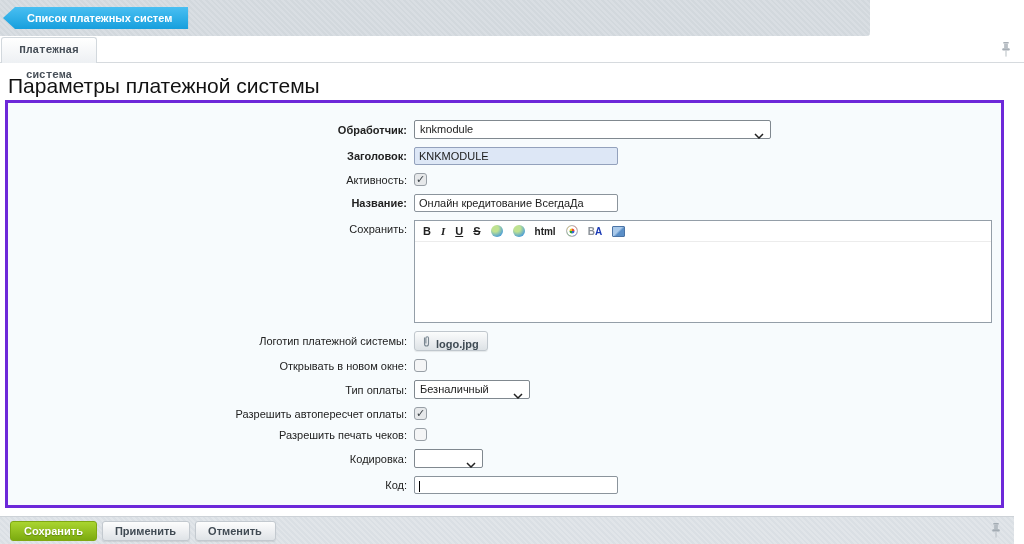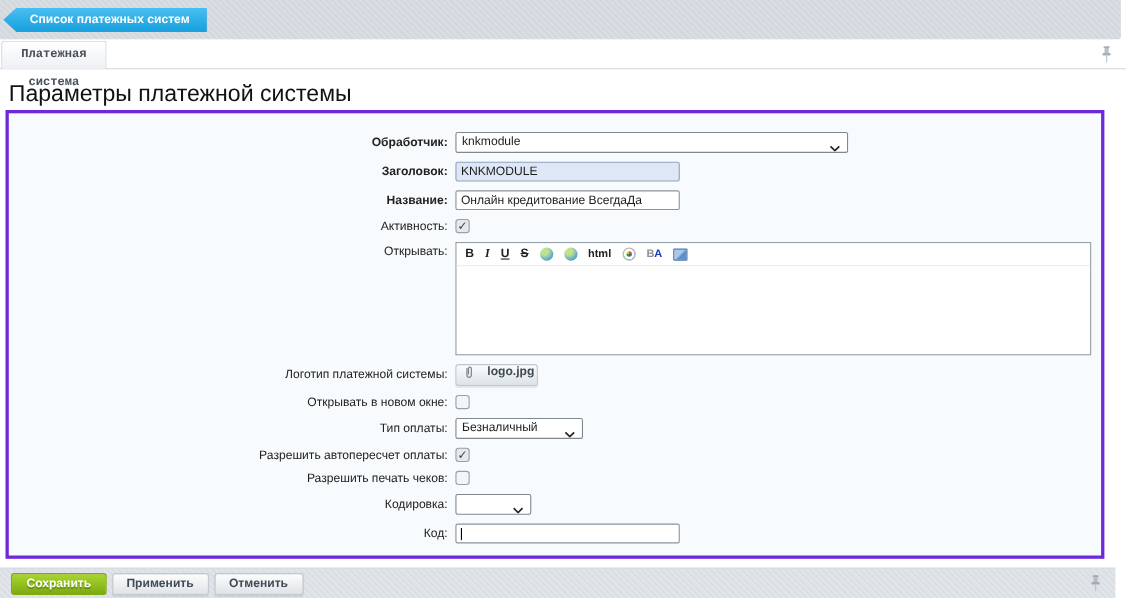--- a/index.html
+++ b/index.html
@@ -1,20 +1,20 @@
 <!DOCTYPE html>
 <html><head>
 <meta charset="utf-8">
 <style>
   * { margin:0; padding:0; box-sizing:border-box; }
   html,body { width:1024px; height:544px; background:#fff; overflow:hidden;
     font-family:"Liberation Sans","DejaVu Sans",sans-serif; font-size:11px; color:#333; }
 
   
-  .topbar { position:absolute; left:0; top:0; width:1019px; height:36px;
+  .topbar { position:absolute; left:0; top:0; width:870px; height:36px;
     background:repeating-linear-gradient(45deg,#d9dee3 0 2px,#d2d8dd 2px 4px);
     border-radius:0 0 3px 0; }
   .back-btn { position:absolute; left:3px; top:7px; height:22px; line-height:22px;
     padding:0 16px 0 24px; color:#fff; font-weight:bold; cursor:pointer;
     background:linear-gradient(#49bff2,#179fdd);
     clip-path:polygon(12px 0,100% 0,100% 100%,12px 100%,0 50%);
     filter:drop-shadow(0 1px 1px rgba(0,60,90,.35)); }
 
   
   .tabbar { position:absolute; left:0; top:36px; width:1024px; height:27px; background:#fff;
@@ -75,22 +75,22 @@
     background:conic-gradient(#e43 0 25%,#3a62d6 25% 50%,#2aa13a 50% 75%,#e9c421 75% 100%);
     box-shadow:inset 0 0 0 2.5px #fff; border:1px solid #b5b5b5; }
   .fontc { font-size:10px; font-weight:bold; cursor:pointer; letter-spacing:0; }
   .fontc .f1 { color:#8a9097; }
   .fontc .f2 { color:#1a39b5; }
   .imgic { width:13px; height:11px; border:1px solid #4b74a6; border-radius:1px;
     background:linear-gradient(135deg,#a9c9ea 0 45%,#5b8fc7 60%); display:inline-block; cursor:pointer; }
   .ed-body { height:80px; cursor:text; }
 
   
-  .file-btn { height:20px; display:inline-flex; align-items:flex-start; gap:12px;
-    padding:0 2px 0 7px; border:1px solid #c0c7cd; border-radius:3px; cursor:pointer;
+  .file-btn { height:20px; display:inline-flex; align-items:flex-end; gap:5px;
+    padding:0 8px 0 7px; border:1px solid #c0c7cd; border-radius:3px; cursor:pointer;
     background:linear-gradient(#fbfcfc,#dde2e6); font-weight:bold; color:#3f4b54;
     box-shadow:0 1px 1px rgba(0,0,0,.08); }
 
   .caret { display:inline-block; width:1px; height:11px; background:#000; vertical-align:middle; }
 
   
   .bottombar { position:absolute; left:0; top:516px; width:1014px; height:28px;
     background:repeating-linear-gradient(45deg,#e1e5e9 0 2px,#dadfe4 2px 4px);
     border-top:1px solid #cdd2d7; }
   .btn-row { position:absolute; left:10px; top:4px; display:flex; gap:5px; }
@@ -135,32 +135,32 @@
       </span>
     </div>
   </div>
 
   <div class="row">
     <div class="lbl b">Заголовок:</div>
     <div class="tin hl w-name">KNKMODULE</div>
   </div>
 
   <div class="row">
+    <div class="lbl">Активность:</div>
+    <div class="cb checked"></div>
+  </div>
+
+  <div class="row">
     <div class="lbl b">Название:</div>
     <div class="tin w-name">Онлайн кредитование ВсегдаДа</div>
   </div>
 
-  <div class="row">
-    <div class="lbl">Активность:</div>
-    <div class="cb checked"></div>
-  </div>
-
 
   <div class="row top-align">
-    <div class="lbl">Открывать:</div>
+    <div class="lbl">Сохранить:</div>
     <div class="editor">
       <div class="ed-toolbar">
         <span class="ed-btn bld">B</span>
         <span class="ed-btn itl">I</span>
         <span class="ed-btn unl">U</span>
         <span class="ed-btn stk">S</span>
         <span class="globe"></span>
         <span class="globe"></span>
         <span class="ed-btn htm">html</span>
         <span class="wheel"></span>

